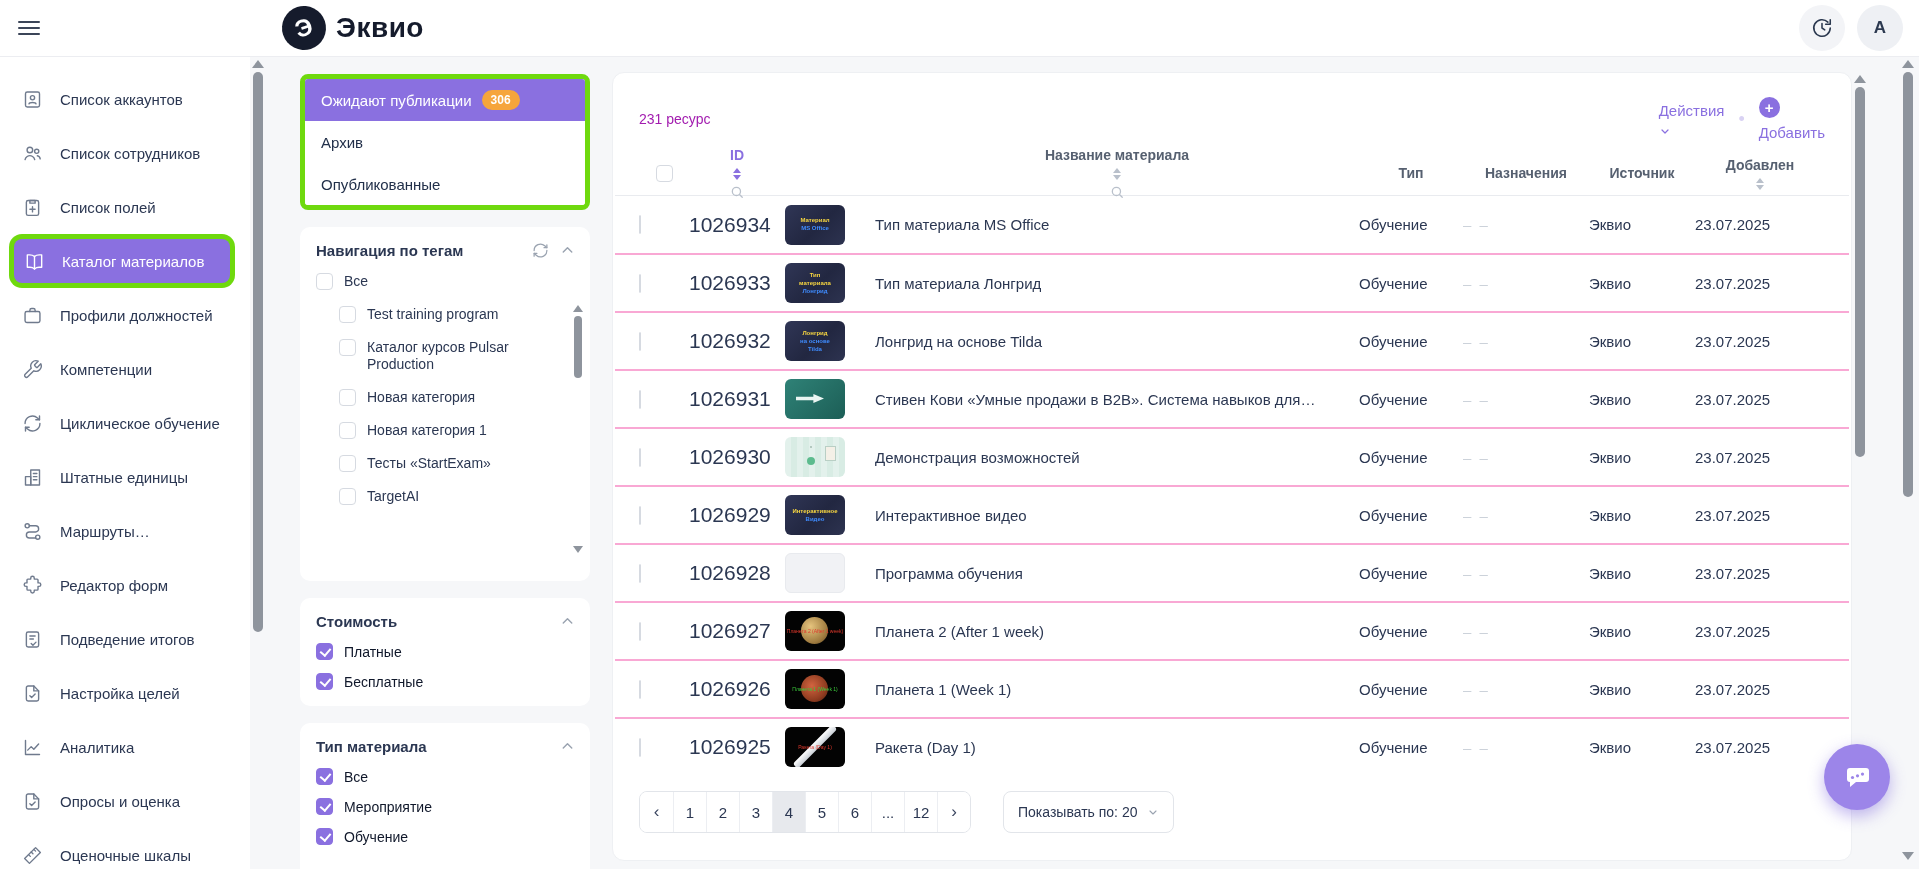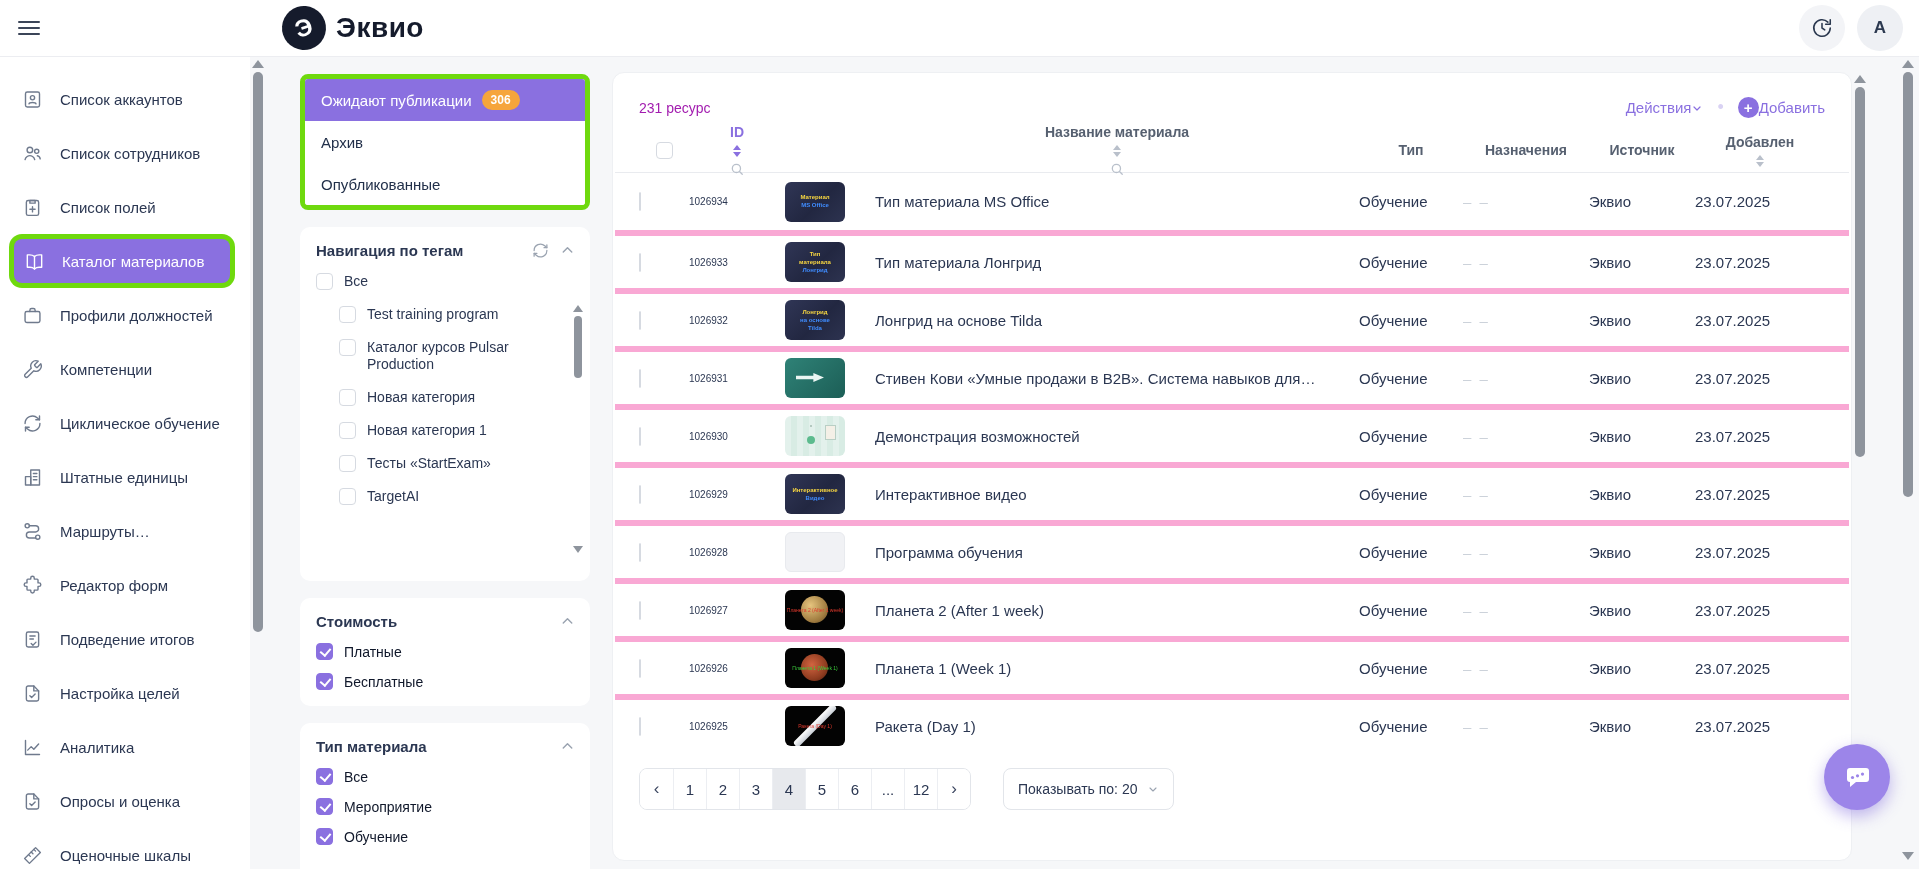--- a/index.html
+++ b/index.html
@@ -58,38 +58,38 @@
   .tags-scroll .arr.up { border-bottom:7px solid #8e949d; border-left-width:5px; border-right-width:5px; }
   .tags-scroll .arr.down { border-top:7px solid #8e949d; border-left-width:5px; border-right-width:5px; position:absolute; bottom:0; left:1px; }
   .tags-scroll .thumb { width:8px; height:62px; }
   .opt-row { display:flex; align-items:center; gap:11px; margin-top:13px; font-size:14px; color:#0f172a; }
 
   
   .main-card { position:absolute; left:612px; top:72px; width:1240px; height:789px; background:#fff; border-radius:12px; border:1px solid #eef0f3; }
   .content-head { display:flex; align-items:center; padding:24px 26px 6px 26px; }
   .res-count { color:#a21caf; font-size:14px; }
   .head-actions { margin-left:auto; display:flex; align-items:center; gap:14px; font-size:15px; color:#8a70e0; }
-  .act-link { display:flex; align-items:center; cursor:pointer; }
+  .act-link { display:flex; gap:6px; cursor:pointer;flex-direction:column; }
   .dot-sep { color:#d9d2f3; font-size:18px; }
   .plus-circ { width:21px; height:21px; border-radius:50%; background:#8a70e0; color:#fff; display:flex; align-items:center; justify-content:center; font-size:15px; font-weight:bold; line-height:1; }
 
   .tbl { padding:0 2px; }
   .trow { display:grid; grid-template-columns:50px 96px 90px 1fr 104px 126px 106px 130px; align-items:center; padding:0 24px; }
   .thead { height:48px; font-size:14px; font-weight:bold; color:#566070; }
   .thead .hcell { display:flex; align-items:center; gap:5px;flex-direction:column; }
   .hcell.id { color:#8a70e0; }
   .sorters { display:flex; flex-direction:column; gap:2px; }
   .sorters i { width:0; height:0; border-left:4px solid transparent; border-right:4px solid transparent; }
   .sorters .su { border-bottom:5px solid #b9c0cb; } .sorters .sd { border-top:5px solid #b9c0cb; }
   .sorters.purple .su { border-bottom-color:#8a70e0; } .sorters.purple .sd { border-top-color:#8a70e0; }
   .search-ic { color:#b9c0cb; display:flex; cursor:pointer; }
   .search-ic svg { width:14px; height:14px; }
-  .tbody .trow { height:58px; border-top:6px solid #f9a8d4; font-size:15px; color:#2b3752; cursor:pointer; }
+  .tbody .trow { height:58px; border-top:2px solid #f9a8d4; font-size:15px; color:#2b3752; cursor:pointer; }
   .tbody .trow:first-child { border-top:1px solid #e9ebef; }
-  .cell-id { font-size:10px; }
+  .cell-id { font-size:21px; }
   .cell-assign { color:#ccd2da; letter-spacing:2px; }
   .cell-name { padding-right:34px; white-space:nowrap; overflow:hidden; text-overflow:ellipsis; }
 
   .thumb { width:60px; height:40px; border-radius:6px; position:relative; overflow:hidden; display:flex; flex-direction:column; align-items:center; justify-content:center; gap:1px; }
   .thumb .tl { font-size:6px; line-height:7px; font-weight:bold; white-space:nowrap; z-index:2; }
   .thumb.navy { background:linear-gradient(135deg,#303656,#222741 55%,#2d3350); }
   .thumb.teal { background:linear-gradient(135deg,#2f8277,#1c5e56); }
   .thumb.teal::after { content:""; position:absolute; left:11px; top:15px; width:28px; height:9px; background:#eaf5f2; clip-path:polygon(0 30%,62% 30%,62% 0,100% 50%,62% 100%,62% 70%,0 70%); }
   .thumb.mint { background:repeating-linear-gradient(90deg,#e3f1ec 0 6px,#d8ece4 6px 12px); }
   .thumb.mint::before { content:""; position:absolute; right:9px; top:9px; width:9px; height:13px; background:#f4f0e7; border:1px solid #b9cfc5; }

